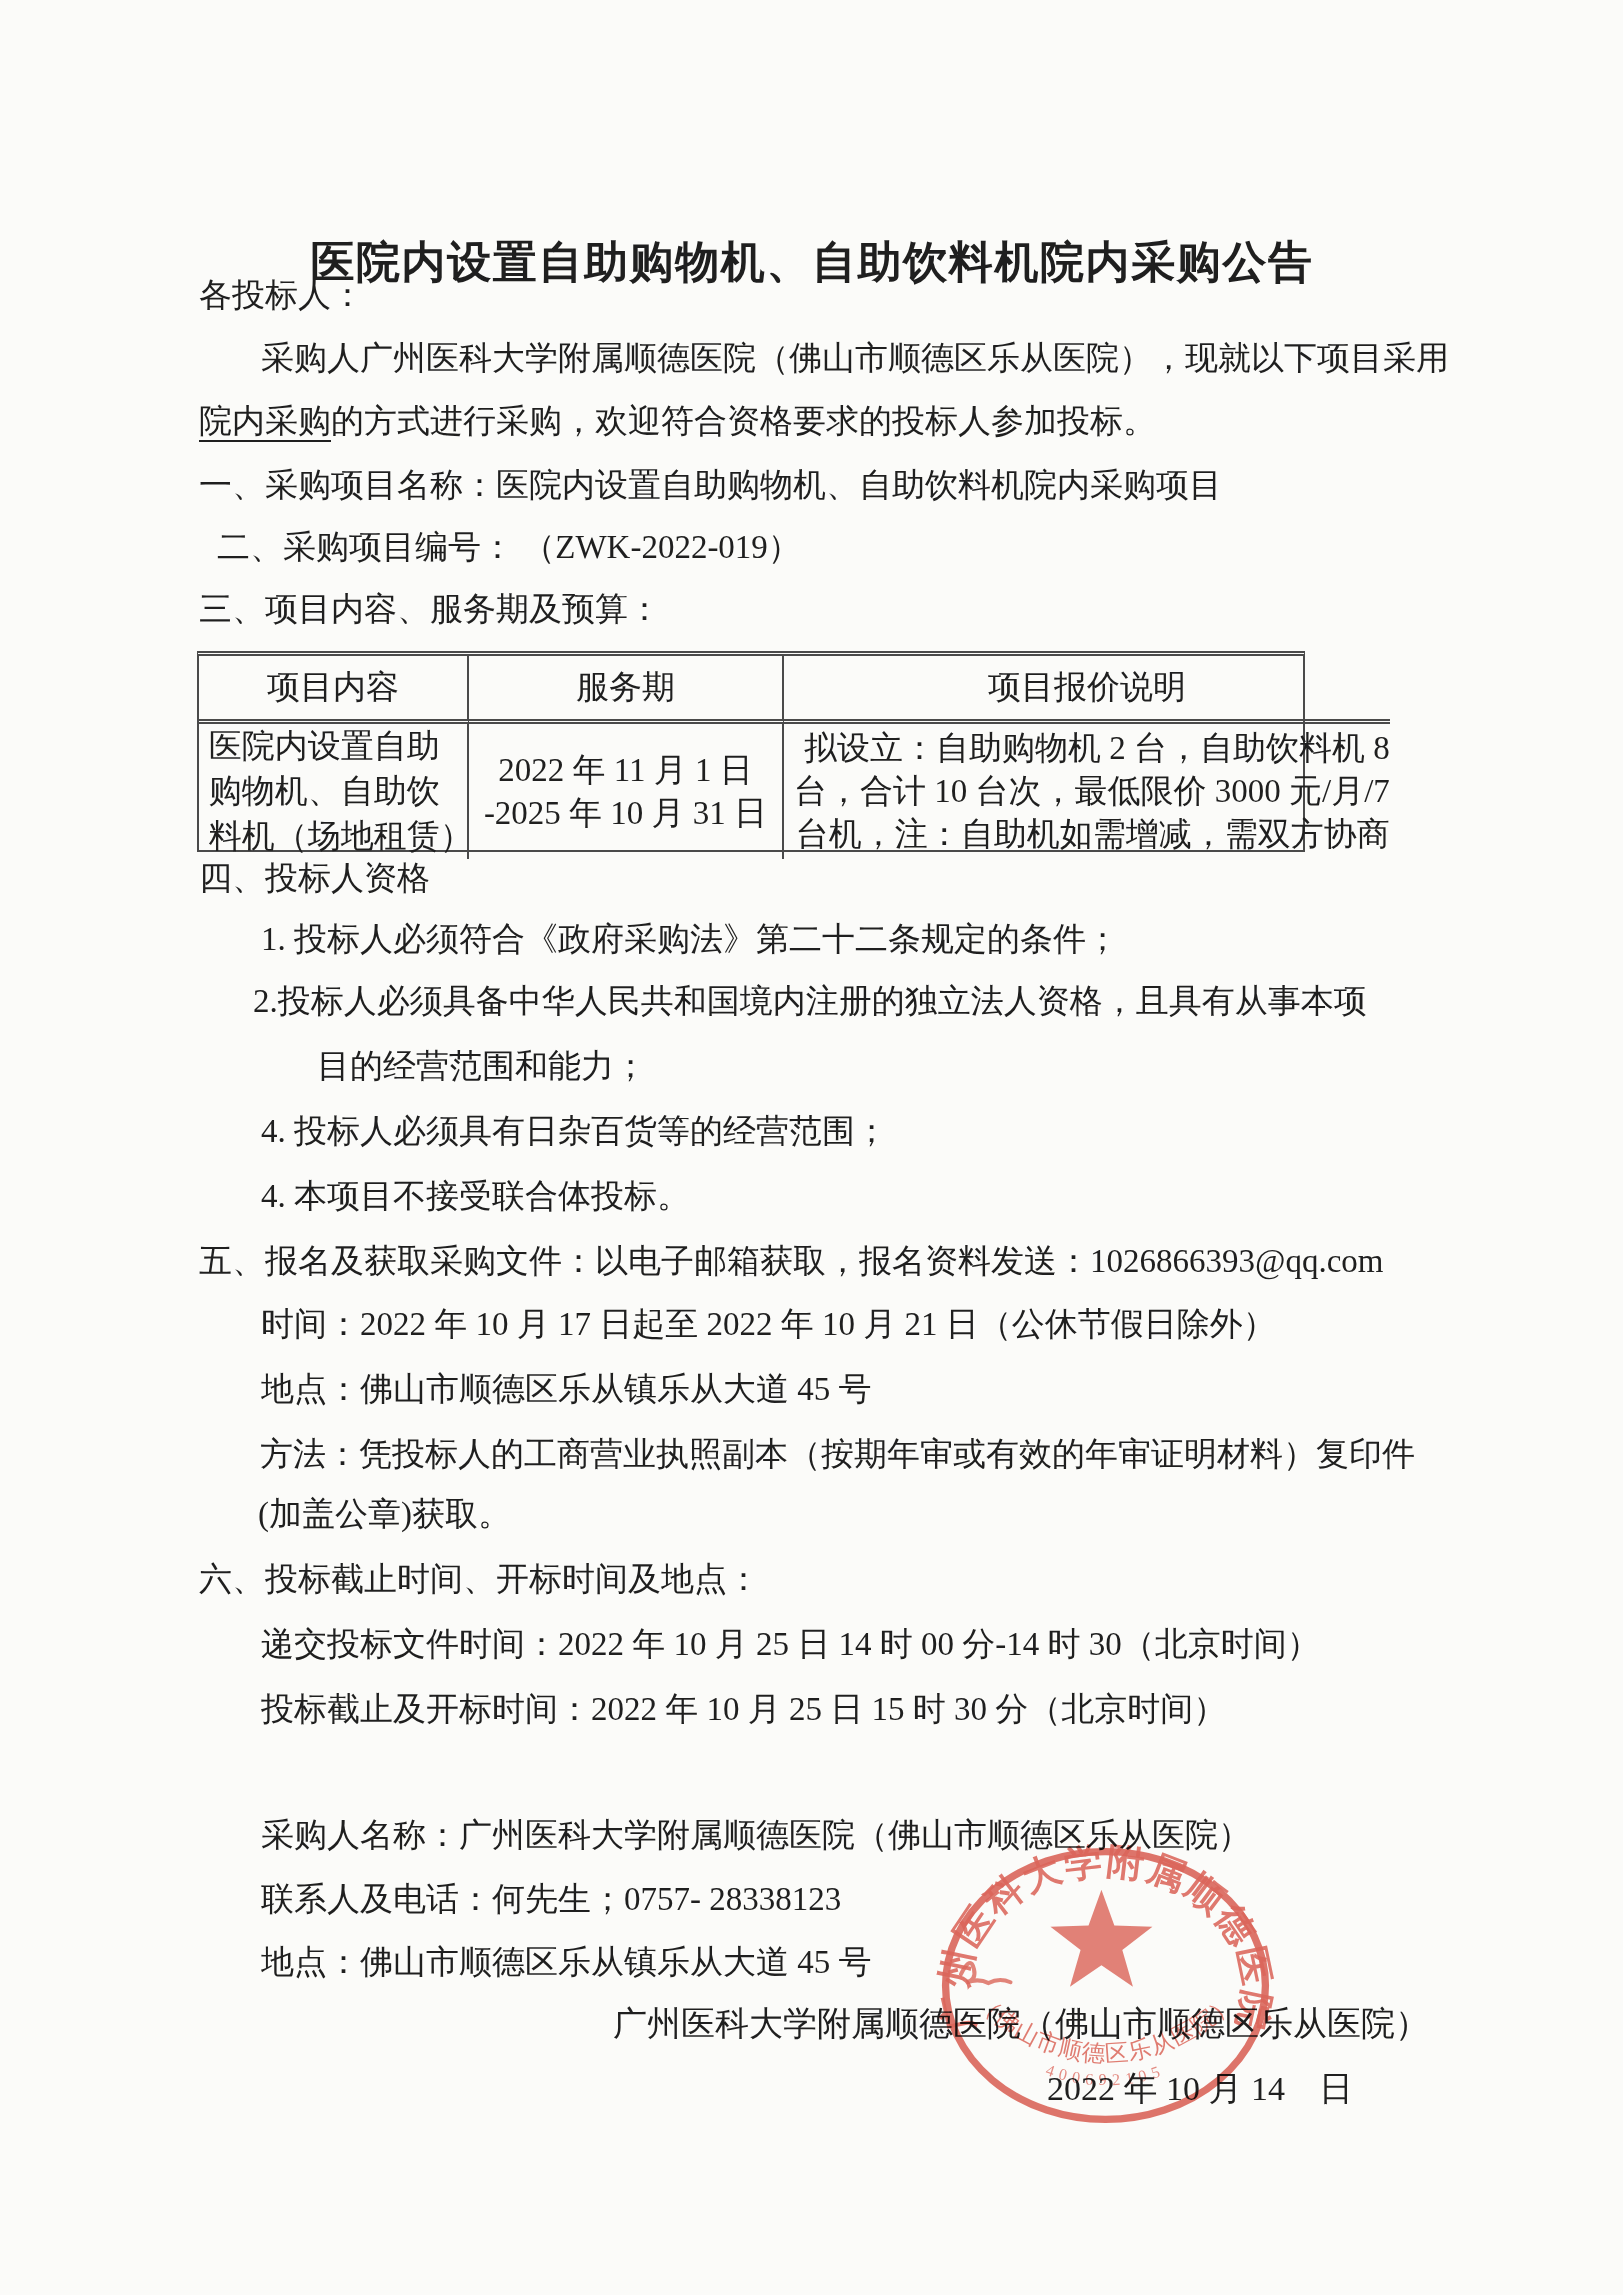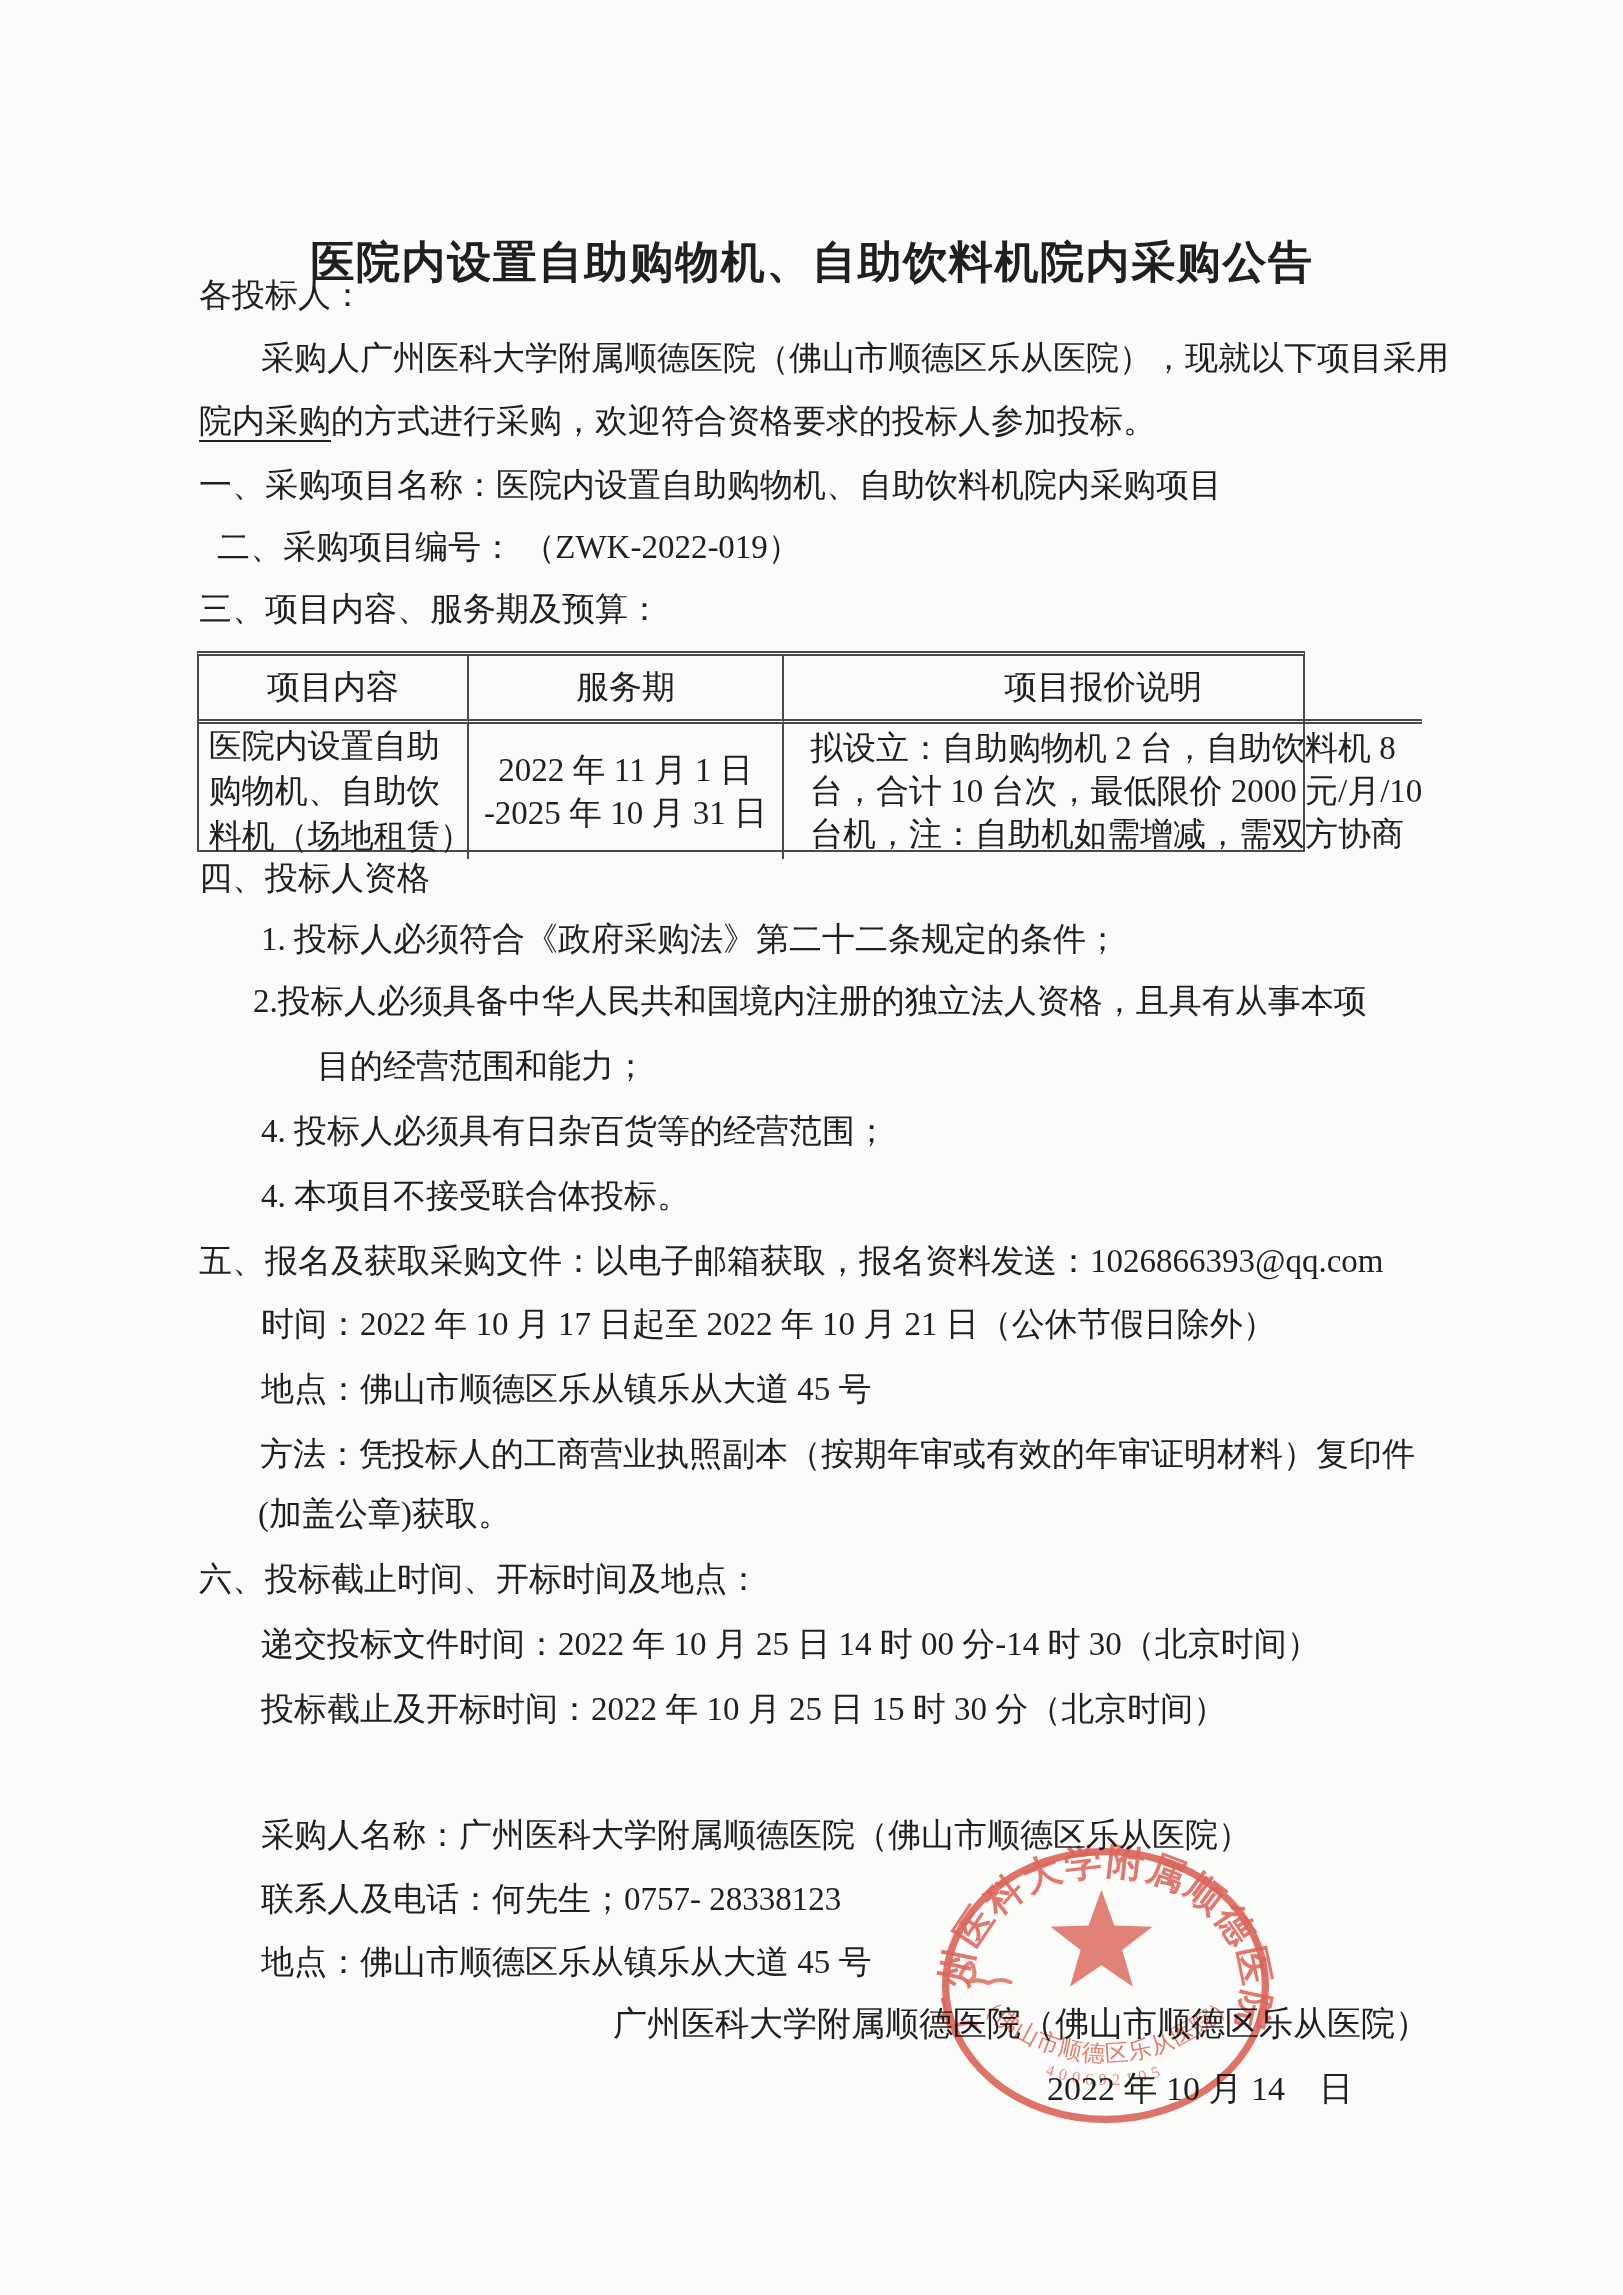--- a/index.html
+++ b/index.html
@@ -41,21 +41,21 @@
     display:flex;flex-direction:column;justify-content:center;
     white-space:pre;
   }
   .cell:nth-child(3n){border-right:none;}
   .th{
     border-bottom:5.7px double #4a4a4a;
     align-items:center;text-align:center;
   }
   .td-content{padding-left:9.7px;line-height:45px;justify-content:center;}
   .td-service{align-items:center;text-align:center;line-height:43px;}
-  .td-quote{padding-left:26px;line-height:43px;}
+  .td-quote{padding-left:10px;line-height:43px;align-items:flex-end;}
   
   .stamp{
     position:absolute;left:935px;top:1841px;width:341px;height:289px;
     mix-blend-mode:multiply;opacity:.92;
     font-family:"Liberation Serif","DejaVu Serif",serif;
   }
   .sig{position:absolute;font-size:34px;line-height:44px;white-space:pre;}
 </style>
 </head>
 <body>
@@ -83,21 +83,21 @@
       <div>医院内设置自助</div>
       <div>购物机、自助饮</div>
       <div>料机（场地租赁）</div>
     </div>
     <div class="cell td-service">
       <div>2022 年 11 月 1 日</div>
       <div>-2025 年 10 月 31 日</div>
     </div>
     <div class="cell td-quote">
       <div>拟设立：自助购物机 2 台，自助饮料机 8</div>
-      <div>台，合计 10 台次，最低限价 2000 元/月/10</div>
+      <div>台，合计 10 台次，最低限价 3000 元/月/7</div>
       <div>台机，注：自助机如需增减，需双方协商</div>
     </div>
   </div>
 
   <div class="line" style="left:199px;top:856px">四、投标人资格</div>
 
   <div class="line" style="left:261px;top:917px">1. 投标人必须符合《政府采购法》第二十二条规定的条件；</div>
   <div class="line" style="left:253px;top:979px">2.投标人必须具备中华人民共和国境内注册的独立法人资格，且具有从事本项</div>
   <div class="line" style="left:317px;top:1044px">目的经营范围和能力；</div>
   <div class="line" style="left:261px;top:1109px">4. 投标人必须具有日杂百货等的经营范围；</div>

